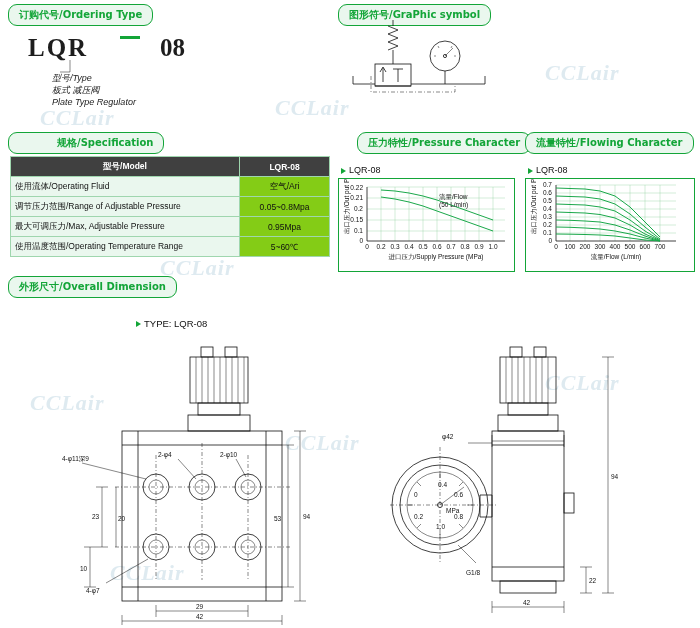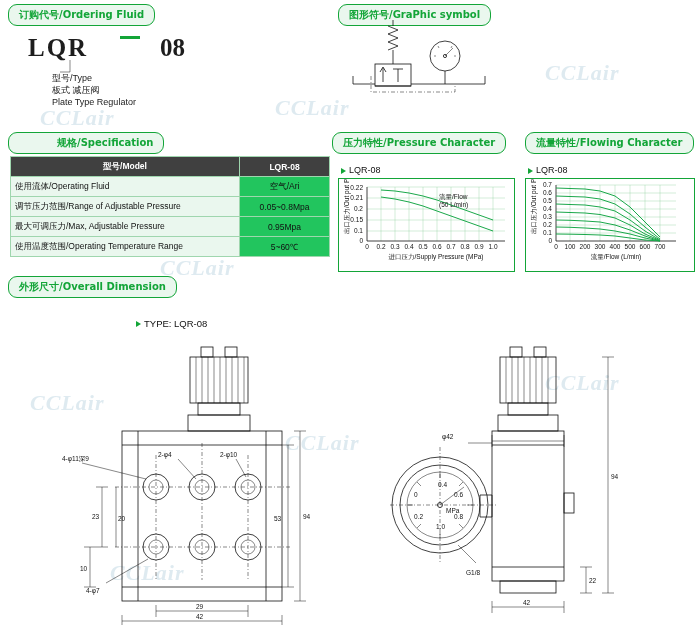--- a/index.html
+++ b/index.html
@@ -21,30 +21,30 @@
     padding:3px 10px;white-space:nowrap;
   }
   .hdr .cn{font-family:"DejaVu Sans",sans-serif;}
   
   #ordering{position:absolute;left:10px;top:6px;width:320px;height:120px;}
   .oc-code{position:absolute;left:18px;top:28px;font-family:"Liberation Serif",serif;
     font-size:25px;font-weight:bold;color:#1d1d1d;letter-spacing:2px;}
   .oc-dash{position:absolute;left:110px;top:30px;width:20px;height:3px;background:#13a538;}
   .oc-08{position:absolute;left:150px;top:28px;font-family:"Liberation Serif",serif;
     font-size:25px;font-weight:bold;color:#1d1d1d;}
-  .oc-notes{position:absolute;left:42px;top:66px;line-height:12px;font-size:9px;color:#222;}
+  .oc-notes{position:absolute;left:42px;top:66px;line-height:12px;font-size:9px;color:#222;font-style:italic;}
   
   #graphic{position:absolute;left:335px;top:6px;width:175px;height:120px;}
   
   #spec{position:absolute;left:10px;top:130px;width:320px;}
   table.spec{border-collapse:collapse;width:320px;font-size:8.5px;margin-top:26px;}
   table.spec th,table.spec td{border:1px solid #9fd6ae;padding:2px 4px;height:15px;}
   table.spec thead th{background:#404040;color:#fff;font-weight:bold;text-align:center;}
   table.spec tbody td:first-child{background:#eaf7ee;text-align:left;width:220px;}
-  table.spec tbody td:last-child{background:#22c55e;text-align:center;}
+  table.spec tbody td:last-child{background:#84cc16;text-align:center;}
   
   .chartbox{position:absolute;border:1px solid #13a538;background:#fff;}
   .chart-title{position:absolute;font-size:9px;color:#111;}
   .tri{display:inline-block;width:0;height:0;border-left:5px solid #13a538;
     border-top:3.5px solid transparent;border-bottom:3.5px solid transparent;
     vertical-align:middle;margin-right:3px;}
   
   #dimhdr{left:8px;top:276px;}
   .typeline{position:absolute;left:115px;top:318px;font-size:9.5px;color:#111;padding-left:21px;}
   svg{display:block;}
@@ -60,21 +60,21 @@
 <div class="wm" style="left:275px;top:95px;">CCLair</div>
 <div class="wm" style="left:545px;top:60px;">CCLair</div>
 <div class="wm" style="left:160px;top:255px;">CCLair</div>
 <div class="wm" style="left:430px;top:215px;">CCLair</div>
 <div class="wm" style="left:30px;top:390px;">CCLair</div>
 <div class="wm" style="left:285px;top:430px;">CCLair</div>
 <div class="wm" style="left:545px;top:370px;">CCLair</div>
 <div class="wm" style="left:110px;top:560px;">CCLair</div>
 
 <div class="hdr" style="left:8px;top:4px;">
-  <span class="cn">订购代号/Ordering Fluid</span>
+  <span class="cn">订购代号/Ordering Type</span>
 </div>
 <div id="ordering">
   <div class="oc-code">LQR</div>
   <div class="oc-dash"></div>
   <div class="oc-08">08</div>
   <svg width="200" height="40" style="position:absolute;left:20px;top:52px;">
     <path class="lnt" d="M40 2 L40 14 L30 14"></path>
   </svg>
   <div class="oc-notes">
     <div>型号/Type</div>
@@ -139,21 +139,21 @@
         <td>0.95Mpa</td>
       </tr>
       <tr>
         <td>使用温度范围/Operating Temperature Range</td>
         <td>5~60℃</td>
       </tr>
     </tbody>
   </table>
 </div>
 
-<div class="hdr" style="left:332px;top:132px;">
+<div class="hdr" style="left:357px;top:132px;">
   <span class="cn">压力特性/Pressure Character</span>
 </div>
 <div class="chart-title" style="left:341px;top:165px;">
   <span class="tri"></span><span>LQR-08</span>
 </div>
 <div class="chartbox" style="left:338px;top:178px;width:175px;height:92px;">
   <svg width="175" height="92">
 
     <g stroke="#8fcf9f" stroke-width=".4">
       <line x1="42" y1="8" x2="42" y2="62"></line>

